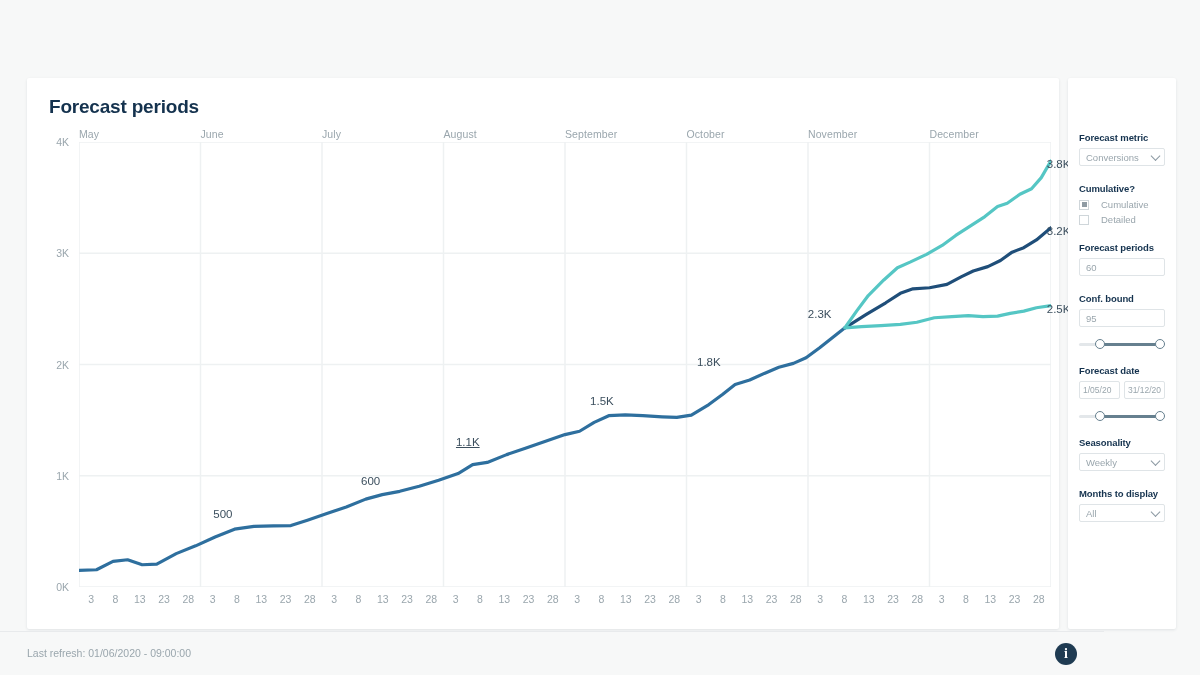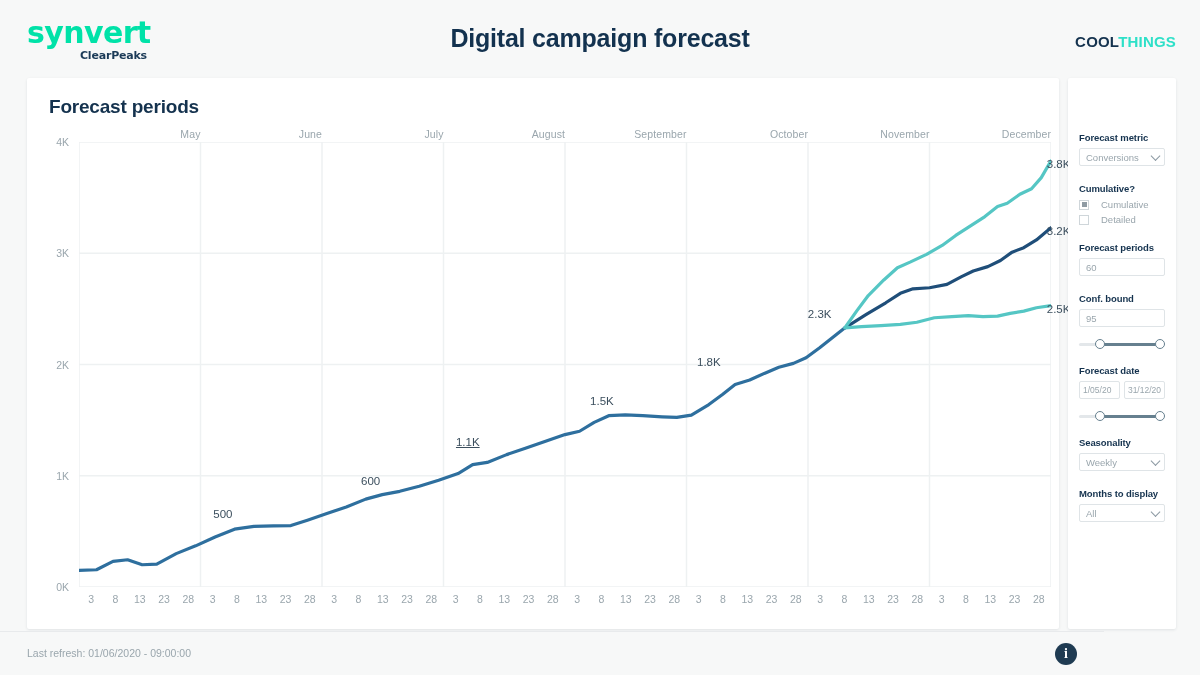--- a/index.html
+++ b/index.html
@@ -46,21 +46,21 @@
     font-size: 19px; font-weight: bold; color: #14324e; letter-spacing: -0.2px;
   }
 
   
   .chart-area { position: absolute; left: 0; top: 44px; width: 1032px; height: 507px; }
   .plot {
     position: absolute; left: 52px; top: 20px; right: 8px; bottom: 42px;
   }
   .months { position: absolute; left: 52px; top: 6px; right: 8px; height: 22px; display: flex; }
   .month-cell {
-    flex: 1 1 0; text-align: right; font-size: 10.5px; color: #9aa6ad;
+    flex: 1 1 0; text-align: left; font-size: 10.5px; color: #9aa6ad;
     letter-spacing: 0.1px;
   }
   .plot-svg { position: absolute; left: 0; top: 0; width: 100%; height: 100%; }
   .ylabels { position: absolute; left: 0; top: 20px; bottom: 42px; width: 48px; }
   .ylab {
     position: absolute; right: 6px; font-size: 10.5px; color: #9aa6ad;
     transform: translateY(-50%); white-space: nowrap;
   }
   .xticks { position: absolute; left: 52px; right: 8px; bottom: 20px; height: 16px; display: flex; }
   .xmonth { flex: 1 1 0; display: flex; }
@@ -139,30 +139,20 @@
     border-radius: 50%; background: #1f3b52; color: #fff;
     font-size: 14px; font-weight: bold; font-family: "Liberation Serif", serif;
     display: flex; align-items: center; justify-content: center;
   }
 </style>
 </head>
 <body>
 
 <div class="app">
 
-  <div class="header">
-    <div class="logo">
-      <div class="logo-main">synvert</div>
-      <div class="logo-sub">ClearPeaks</div>
-    </div>
-    <div class="app-title">Digital campaign forecast</div>
-    <div class="brand">
-      <span class="b1">COOL</span><span class="b2">THINGS</span>
-    </div>
-  </div>
 
   <div class="card">
     <div class="card-title">Forecast periods</div>
 
     <div class="chart-area">
       <div class="months" id="months-row">
           <div class="month-cell">May</div>
           <div class="month-cell">June</div>
           <div class="month-cell">July</div>
           <div class="month-cell">August</div>

